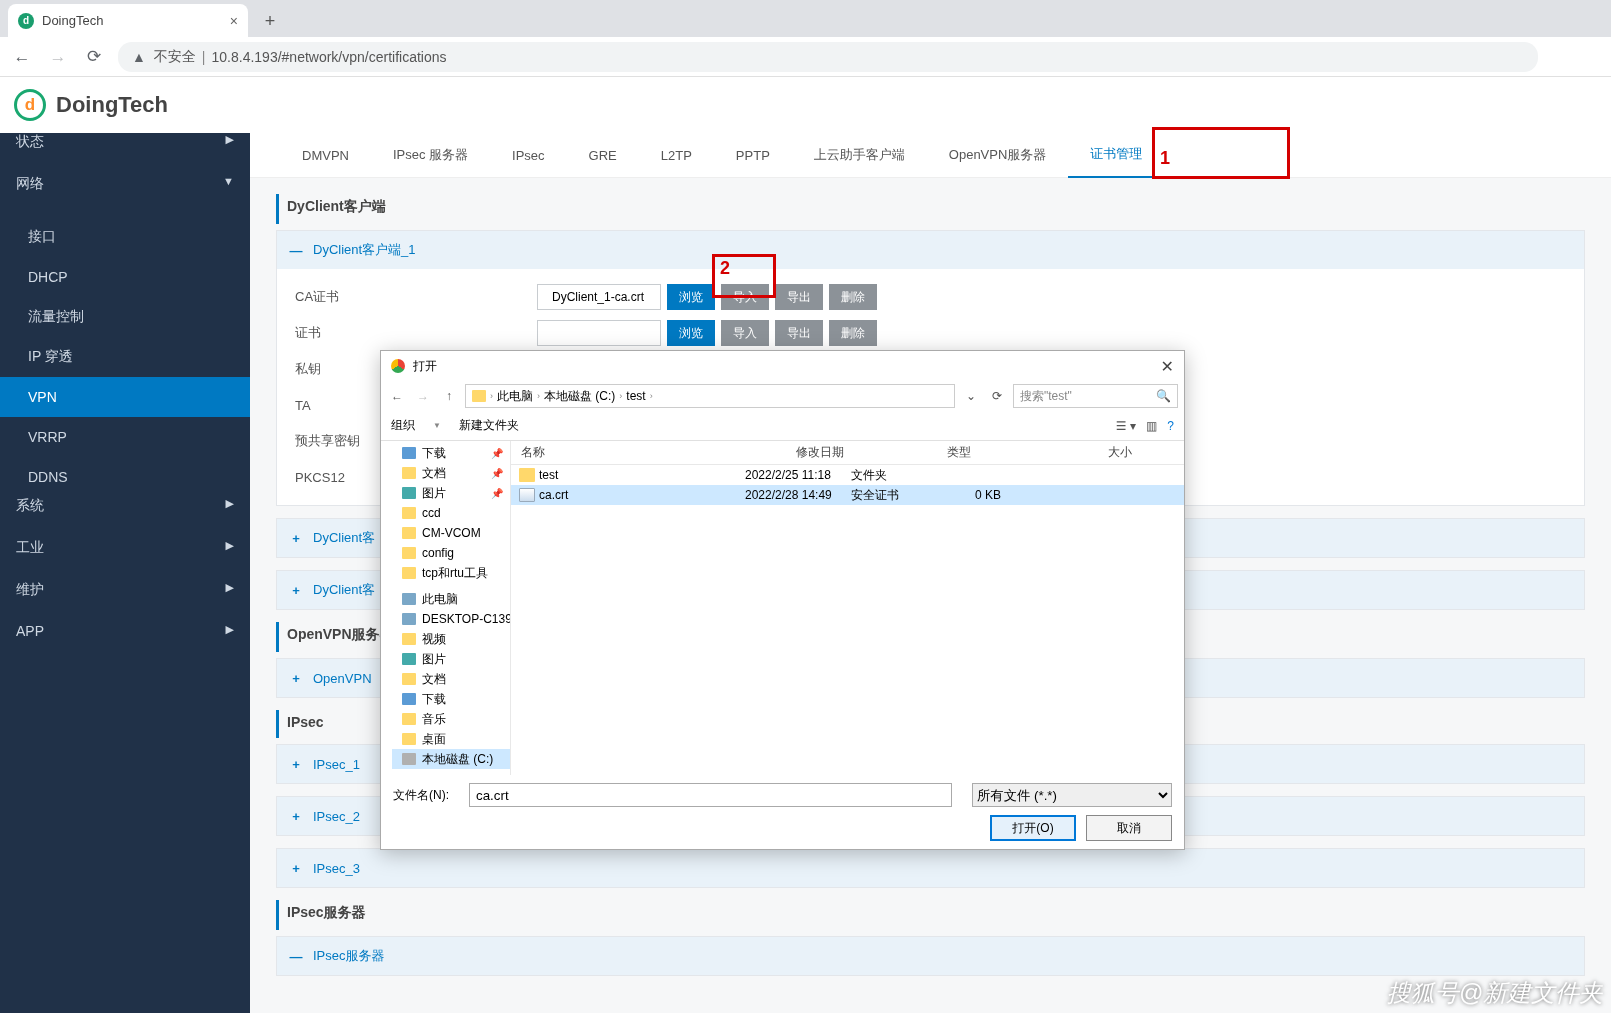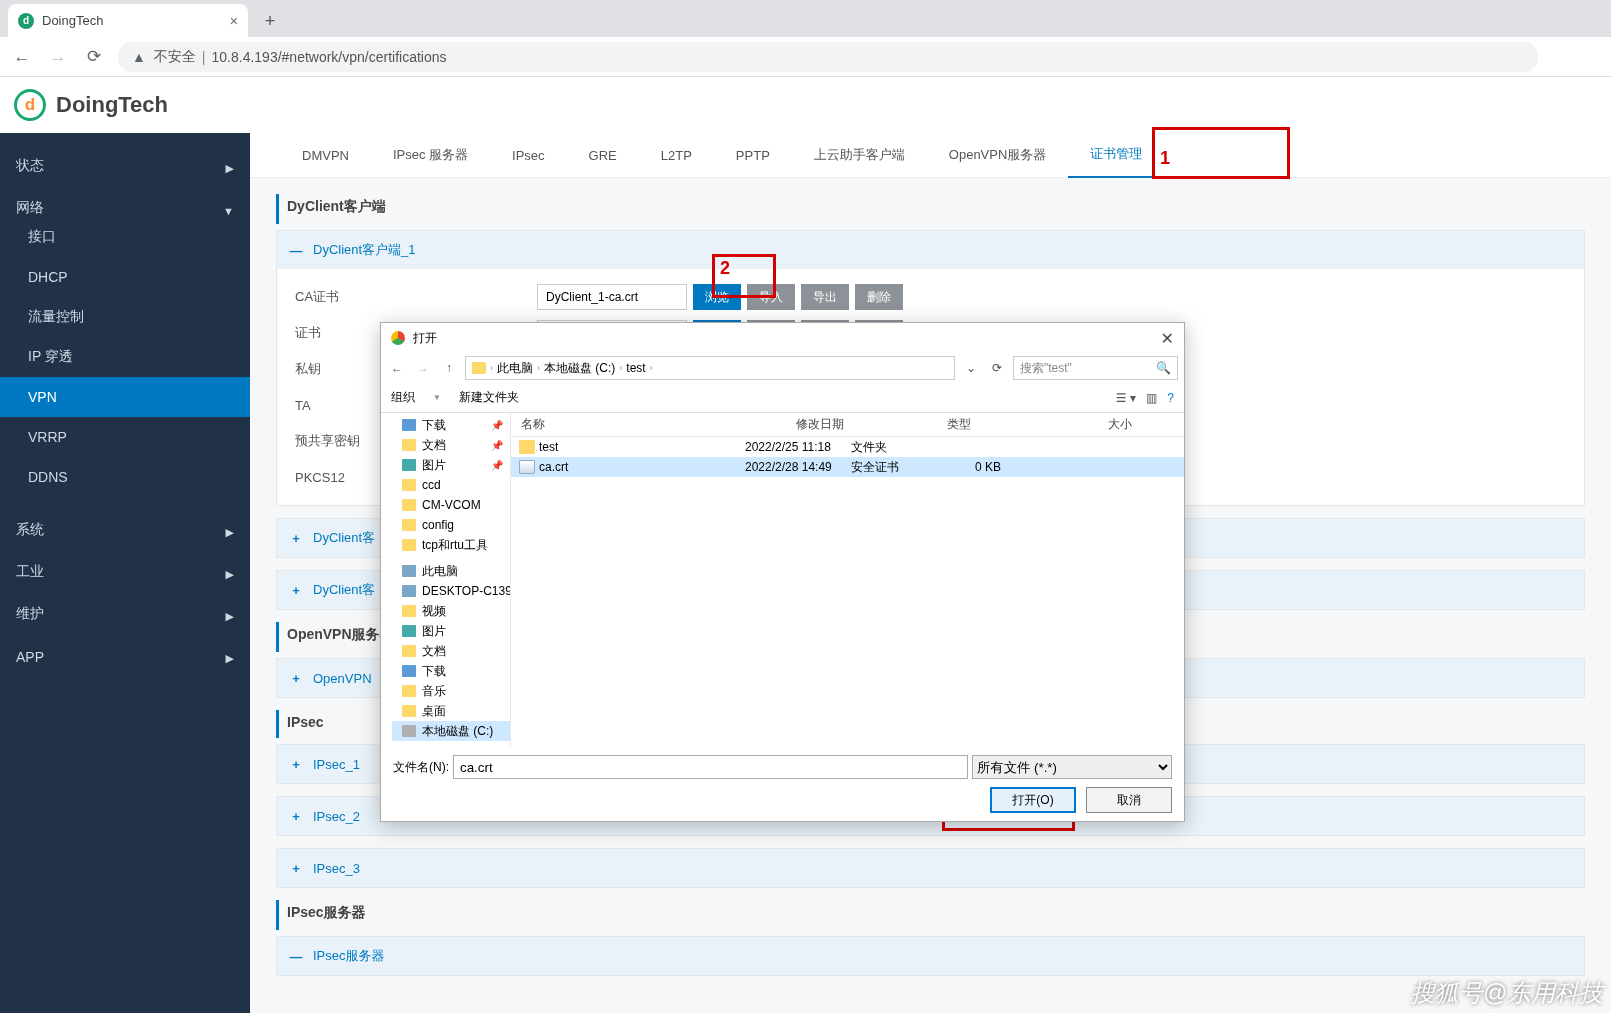--- a/index.html
+++ b/index.html
@@ -18,48 +18,48 @@
 .url-box .sep { margin: 0 6px; color: #888; }
 
 
 .app-header { height: 56px; display: flex; align-items: center; padding-left: 14px; background: #fff; }
 .logo-badge { width: 32px; height: 32px; border-radius: 50%; border: 3px solid #1aa870; display: flex; align-items: center; justify-content: center; color: #ff8d29; font-weight: bold; font-size: 17px; margin-right: 10px; }
 .logo-text { font-size: 22px; font-weight: 700; color: #444; }
 
 
 .app-body { display: flex; height: calc(1013px - 37px - 40px - 56px); }
 .sidebar { width: 250px; background: #203148; color: #cfd8e3; font-size: 14px; }
-.sidebar .group { height: 42px; display: flex; align-items: flex-end; padding: 0 16px; justify-content: space-between; cursor: pointer; }
+.sidebar .group { height: 42px; display: flex; align-items: flex-start; padding: 0 16px; justify-content: space-between; cursor: pointer; }
 .sidebar .item { height: 40px; display: flex; align-items: center; padding-left: 28px; cursor: pointer; }
 .sidebar .item.active { background: #0079c2; color: #fff; }
 .chev { font-size: 11px; }
 
 .main { flex: 1; background: #fff; overflow: hidden; position: relative; }
 .tabs-row { height: 45px; display: flex; align-items: center; padding: 0 30px; gap: 0; border-bottom: 1px solid #eee; }
 .mtab { padding: 0 22px; font-size: 13px; color: #555; height: 45px; display: flex; align-items: center; cursor: pointer; }
 .mtab.active { color: #0079c2; border-bottom: 2px solid #0079c2; }
 
 .content { padding: 16px 26px; background: #f6f7f8; height: calc(100% - 45px); overflow: auto; }
 .section-title { font-size: 14px; color: #444; font-weight: 600; padding: 4px 0 8px; border-left: 3px solid #0079c2; padding-left: 8px; margin-bottom: 6px; }
 .panel { background: #fff; border: 1px solid #e3e6ea; margin-bottom: 12px; }
 .panel-head { height: 38px; background: #e9f2f9; display: flex; align-items: center; padding: 0 12px; font-size: 13px; color: #0079c2; gap: 10px; }
 .panel-head .toggle { width: 14px; text-align: center; color: #0079c2; font-weight: bold; }
 .panel-body { padding: 10px 0; }
 .row { display: flex; align-items: center; height: 36px; padding: 0 10px; }
 .row .lbl { width: 250px; padding-left: 8px; font-size: 13px; color: #555; }
-.row input[type=text] { width: 150px; height: 26px; border: 1px solid #c8ccd0; padding: 0 8px; font-size: 12px; }
+.row input[type=text] { width: 124px; height: 26px; border: 1px solid #c8ccd0; padding: 0 14px; font-size: 12px; }
 .btn { height: 26px; padding: 0 12px; background: #0079c2; color: #fff; border: none; font-size: 12px; margin-left: 6px; cursor: pointer; }
 .btn.gray { background: #8c9298; text-align: center; }
 
 
 .annot { position: absolute; border: 3px solid #d40000; pointer-events: none; }
 .annot-label { position: absolute; color: #d40000; font-size: 18px; font-weight: bold; }
 
 
-.file-dialog { position: absolute; left: 380px; top: 322px; width: 805px; height: 500px; background: #fff; border: 1px solid #aaa; box-shadow: 0 4px 20px rgba(0,0,0,0.25); font-size: 12px; display: flex; flex-direction: column; }
+.file-dialog { position: absolute; left: 380px; top: 350px; width: 805px; height: 500px; background: #fff; border: 1px solid #aaa; box-shadow: 0 4px 20px rgba(0,0,0,0.25); font-size: 12px; display: flex; flex-direction: column; }
 .fd-title { height: 30px; display: flex; align-items: center; padding: 0 10px; }
 .fd-title .chrome-ico { width: 14px; height: 14px; border-radius: 50%; background: conic-gradient(#ea4335 0 120deg,#34a853 120deg 240deg,#fbbc05 240deg 360deg); margin-right: 8px; }
 .fd-title .close { margin-left: auto; font-size: 16px; color: #444; }
 .fd-nav { height: 30px; display: flex; align-items: center; padding: 0 6px; gap: 6px; }
 .fd-nav .arrow { width: 20px; text-align: center; color: #555; }
 .fd-path { flex: 1; height: 24px; border: 1px solid #ccc; display: flex; align-items: center; padding: 0 6px; gap: 4px; background: #fff; }
 .fd-path .folder-ico { width: 14px; height: 12px; background: #ffd86b; border-radius: 1px; display: inline-block; }
 .fd-path .crumb-sep { color: #888; font-size: 9px; }
 .fd-search { width: 165px; height: 24px; border: 1px solid #ccc; display: flex; align-items: center; padding: 0 6px; color: #888; }
 .fd-tool { height: 30px; display: flex; align-items: center; padding: 0 10px; gap: 18px; border-bottom: 1px solid #e0e0e0; }
@@ -76,21 +76,21 @@
 .fd-list { flex: 1; display: flex; flex-direction: column; }
 .fd-cols { height: 24px; display: flex; align-items: center; border-bottom: 1px solid #e8e8e8; font-size: 12px; color: #444; gap: 45px; }
 .fd-cols > div { padding-left: 10px; }
 .c-name { width: 230px; } .c-date { width: 106px; } .c-type { width: 98px; } .c-size { width: 60px; text-align: right; padding-right: 8px; }
 .fd-rows { flex: 1; }
 .fd-row { height: 20px; display: flex; align-items: center; }
 .fd-row.sel { background: #cde8ff; }
 .fd-row .r-ico { width: 16px; height: 14px; margin-left: 8px; margin-right: 4px; background: #ffd86b; border-radius: 1px; }
 .fd-row .r-ico.cert { background: linear-gradient(#fff,#cde); border: 1px solid #9ab; }
 .fd-bottom { padding: 8px 12px; display: flex; flex-direction: column; gap: 8px; }
-.fd-fname { display: flex; align-items: center; gap: 4px; }
+.fd-fname { display: flex; align-items: center; gap: 20px; }
 .fd-fname input { flex: 1; height: 24px; border: 1px solid #aaa; padding: 0 6px; }
 .fd-fname select { width: 200px; height: 24px; border: 1px solid #aaa; }
 .fd-btns { display: flex; justify-content: flex-end; gap: 10px; }
 .fd-btn { width: 86px; height: 26px; border: 1px solid #888; background: #f3f3f3; cursor: pointer; font-size: 12px; }
 .fd-btn.primary { border: 2px solid #0078d7; background: #e5f1fb; }
 
 
 .watermark { position: absolute; right: 8px; bottom: 4px; color: #fff; font-size: 24px; font-style: italic; text-shadow: 0 0 4px rgba(0,0,0,0.6); font-weight: 500; }
 </style>
 </head>
@@ -414,13 +414,13 @@
         <option>所有文件 (*.*)</option>
       </select>
     </div>
     <div class="fd-btns">
       <button class="fd-btn primary">打开(O)</button>
       <button class="fd-btn">取消</button>
     </div>
   </div>
 </div>
 
-<div class="watermark">搜狐号@东用科技</div>
+<div class="watermark">搜狐号@新建文件夹</div>
 
 </body></html>

